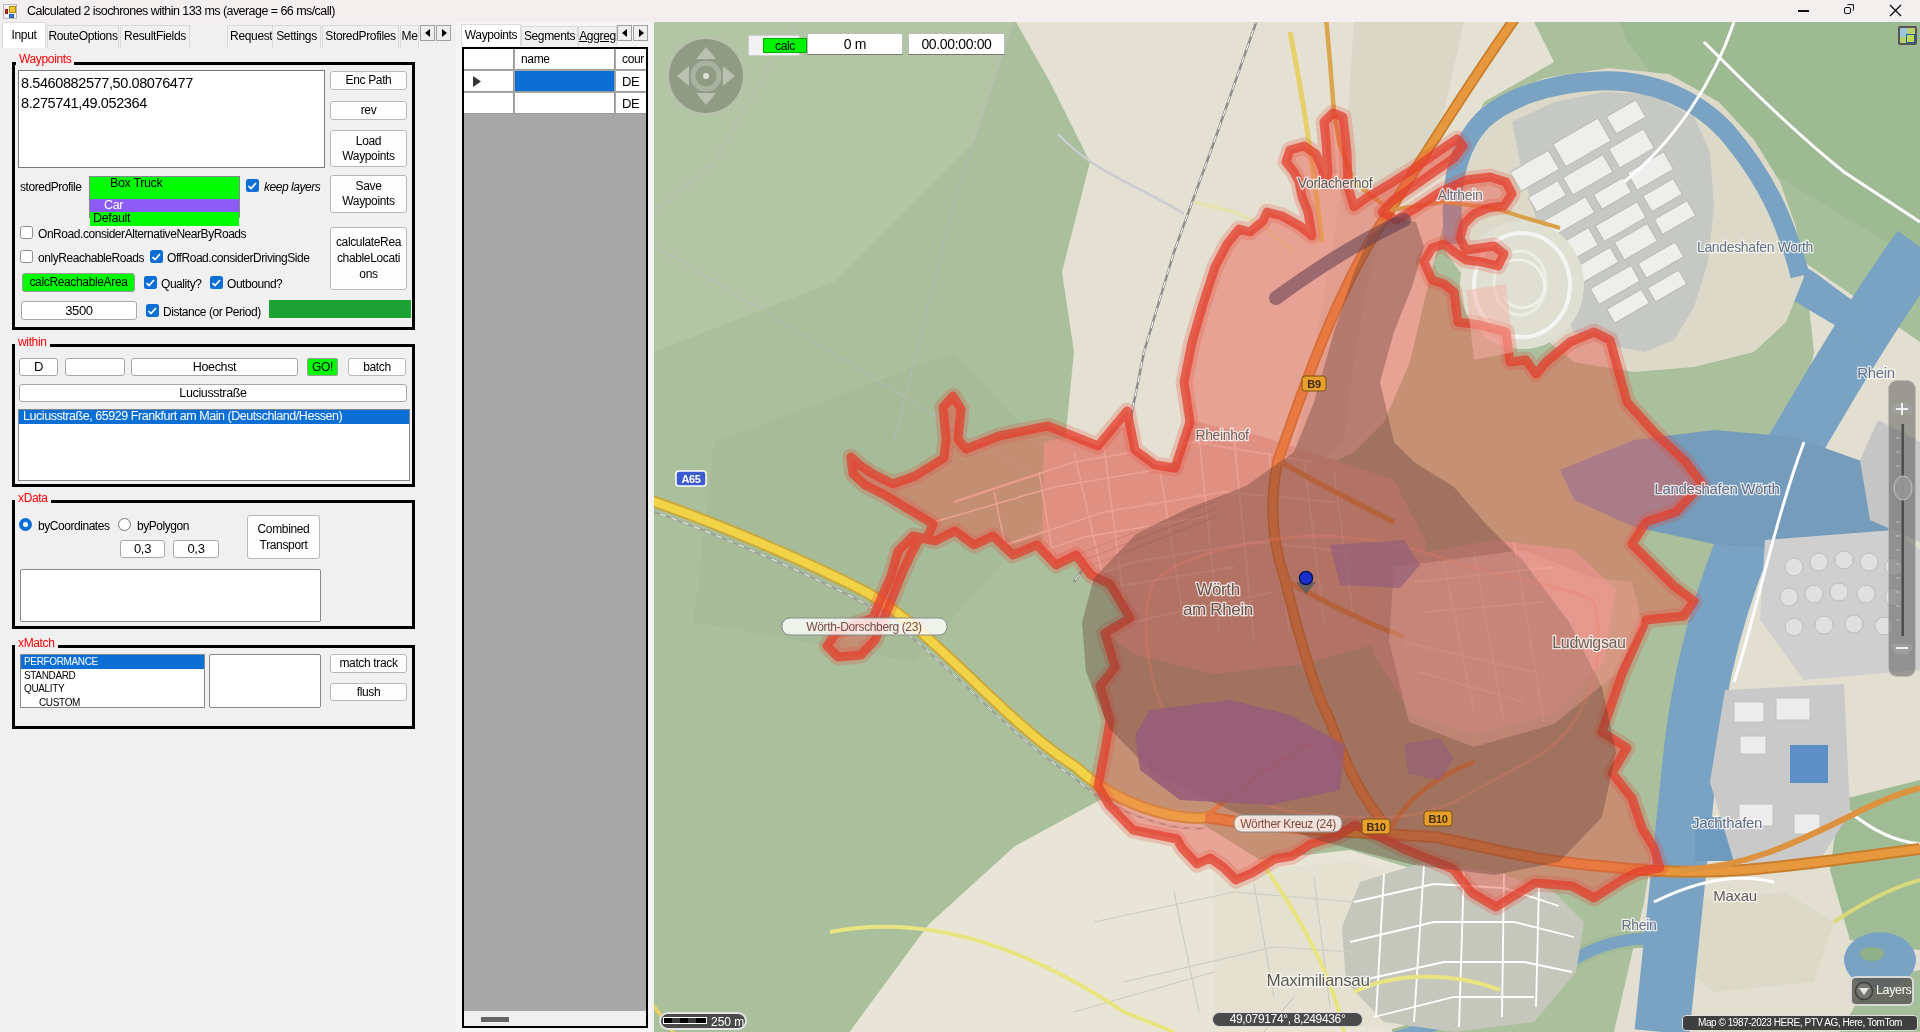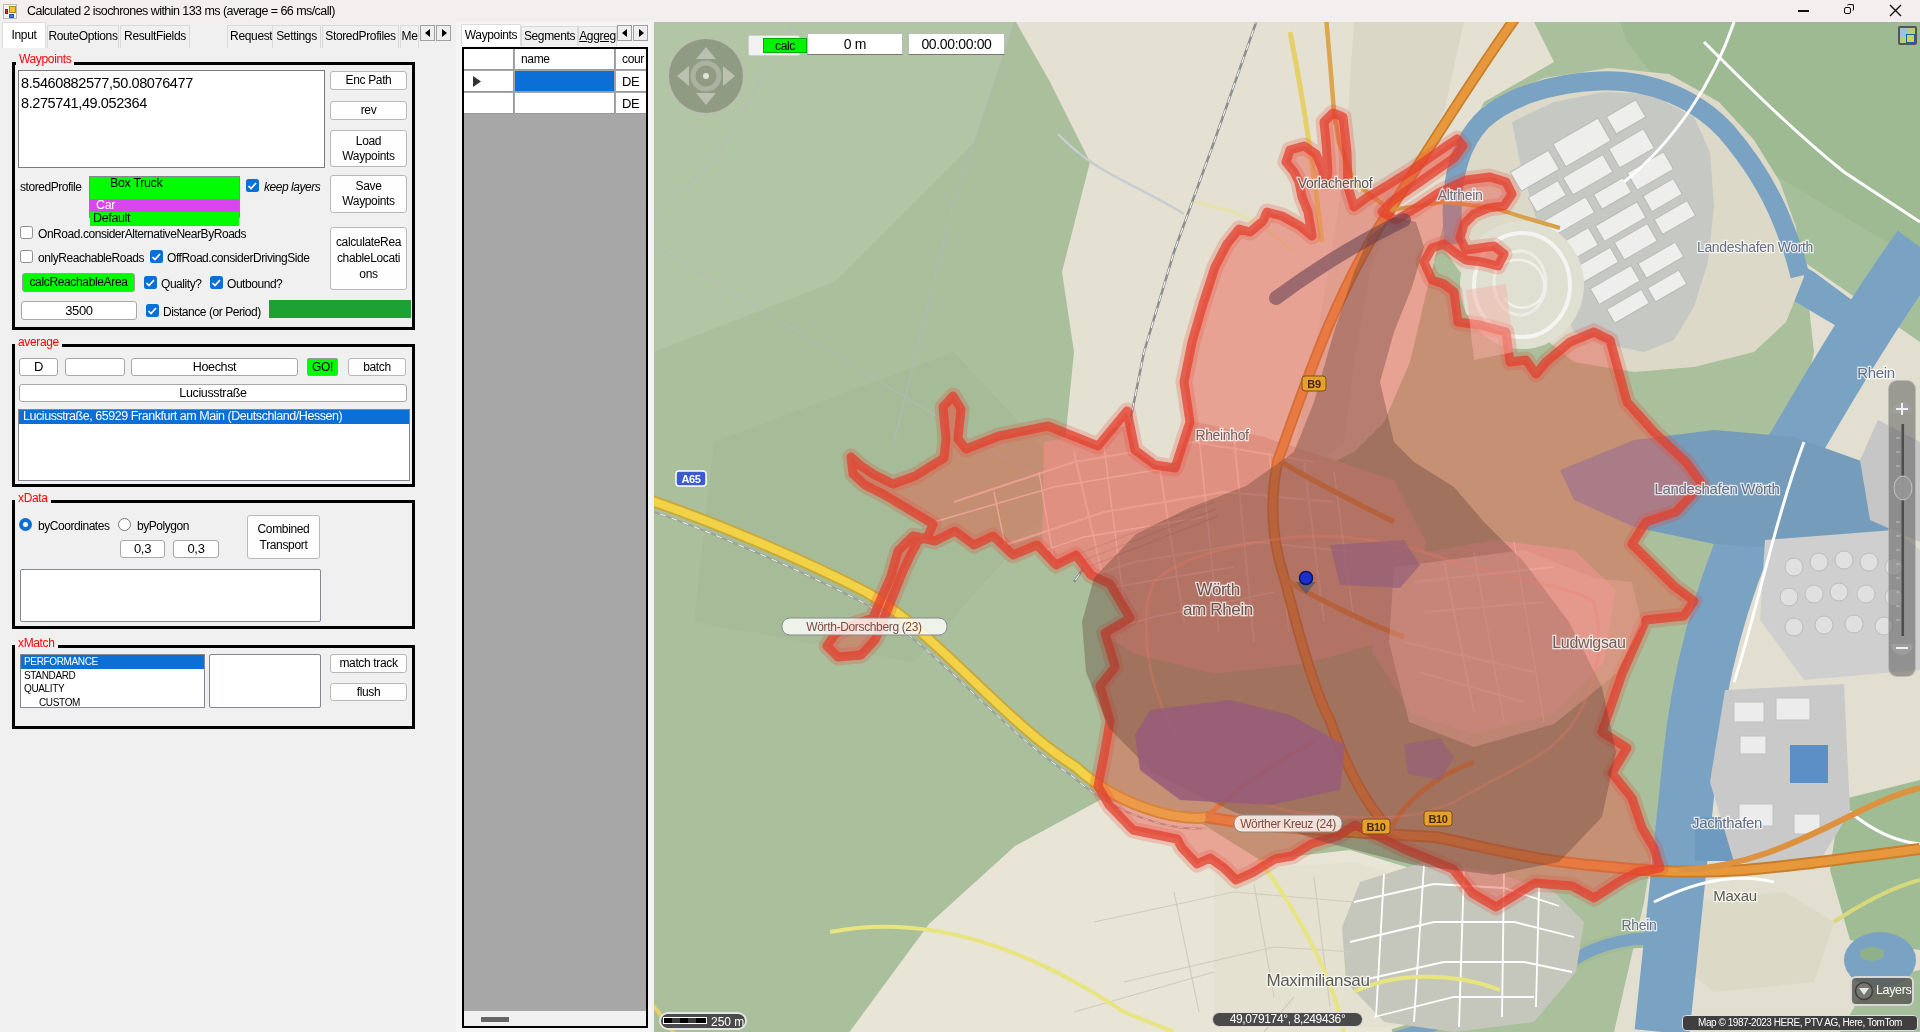--- a/index.html
+++ b/index.html
@@ -57,21 +57,21 @@
 <div class="abs gb-label" style="left:16px;top:52px;">Waypoints</div>
 <textarea class="abs" readonly="" style="left: 18px; top: 70px; width: 307px; height: 98px; border: 1px solid rgb(122, 122, 122); resize: none; font-family: &quot;Liberation Sans&quot;, sans-serif; font-size: 14.5px; letter-spacing: -0.4px; padding: 2px 0px 0px 2px; line-height: 20px;">8.5460882577,50.08076477
 8.275741,49.052364</textarea>
 <div class="abs btn" style="left:330px;top:71px;width:77px;height:19px;line-height:17px;">Enc Path</div>
 <div class="abs btn" style="left:330px;top:101px;width:77px;height:19px;line-height:17px;">rev</div>
 <div class="abs btn" style="left:330px;top:130px;width:77px;height:37px;line-height:15px;padding-top:3px;">Load<br>Waypoints</div>
 <div class="abs btn" style="left:330px;top:175px;width:77px;height:38px;line-height:15px;padding-top:3px;">Save<br>Waypoints</div>
 <div class="abs lbl" style="left:20px;top:180px;">storedProfile</div>
 <div class="abs" style="left:89px;top:176px;width:151px;height:42px;border:1px solid #828790;background:#fff;font-size:12.5px;">
   <div style="height:22px;background:#00fe00;padding-left:20px;line-height:13px;">Box Truck</div>
-  <div style="height:13.3px;background:#d946ef;color:#fff;padding-left:6px;line-height:13px;">Car</div>
+  <div style="height:13.3px;background:#8b5cf6;color:#fff;padding-left:14px;line-height:13px;">Car</div>
   <div style="height:13.4px;background:#00fe00;padding-left:3px;line-height:13px;">Default</div>
 </div>
 <div class="abs cbc" style="left:246px;top:179px;">
     <svg width="11" height="10">
       <path d="M1.5,5 L4,7.5 L9,2" stroke="#fff" stroke-width="1.7" fill="none"></path>
     </svg>
   </div>
 <div class="abs lbl" style="left:264px;top:180px;font-style:italic;">keep layers</div>
 <div class="abs btn" style="left:330px;top:227px;width:77px;height:63px;line-height:16px;padding-top:6px;">calculateRea<br>chableLocati<br>ons</div>
 <div class="abs cb" style="left:20px;top:226px;"></div>
@@ -100,21 +100,21 @@
 <div class="abs tb" style="left:21px;top:301px;width:116px;height:19px;line-height:17px;font-size:13px;">3500</div>
 <div class="abs cbc" style="left:146px;top:304px;">
     <svg width="11" height="10">
       <path d="M1.5,5 L4,7.5 L9,2" stroke="#fff" stroke-width="1.7" fill="none"></path>
     </svg>
   </div>
 <div class="abs lbl" style="left:163px;top:305px;">Distance (or Period)</div>
 <div class="abs" style="left:269px;top:300px;width:142px;height:18px;background:#1ca135;"></div>
 
 <div class="abs gb" style="left:12px;top:344px;width:403px;height:143px;"></div>
-<div class="abs gb-label" style="left:15px;top:335px;">average</div>
+<div class="abs gb-label" style="left:15px;top:335px;">within</div>
 <div class="abs tb" style="left:19px;top:358px;width:39px;height:18px;line-height:16px;font-size:13px;">D</div>
 <div class="abs tb" style="left:65px;top:358px;width:60px;height:18px;"></div>
 <div class="abs tb" style="left:131px;top:358px;width:167px;height:18px;line-height:16px;font-size:12.5px;">Hoechst</div>
 <div class="abs" style="left:307px;top:358px;width:31px;height:18px;background:#00fe00;border:1px solid #9a9a9a;border-radius:2px;text-align:center;line-height:16px;">GO!</div>
 <div class="abs btn" style="left:348px;top:358px;width:58px;height:18px;line-height:16px;">batch</div>
 <div class="abs tb" style="left:19px;top:384px;width:388px;height:18px;line-height:16px;font-size:12.5px;">Luciusstraße</div>
 <div class="abs" style="left:18px;top:409px;width:392px;height:72px;border:1px solid #828790;background:#fff;">
   <div style="height:14px;background:#0c6fd6;color:#fff;padding-left:4px;line-height:13.5px;font-size:12.5px;letter-spacing:-0.45px;">Luciusstraße, 65929 Frankfurt am Main (Deutschland/Hessen)</div>
 </div>
 

